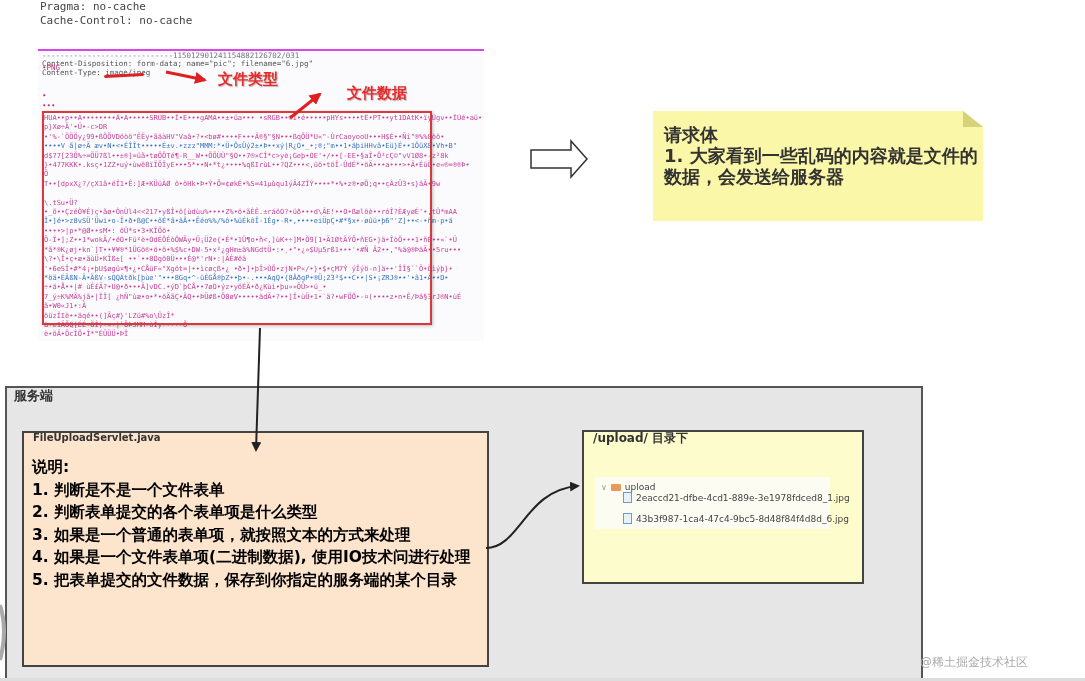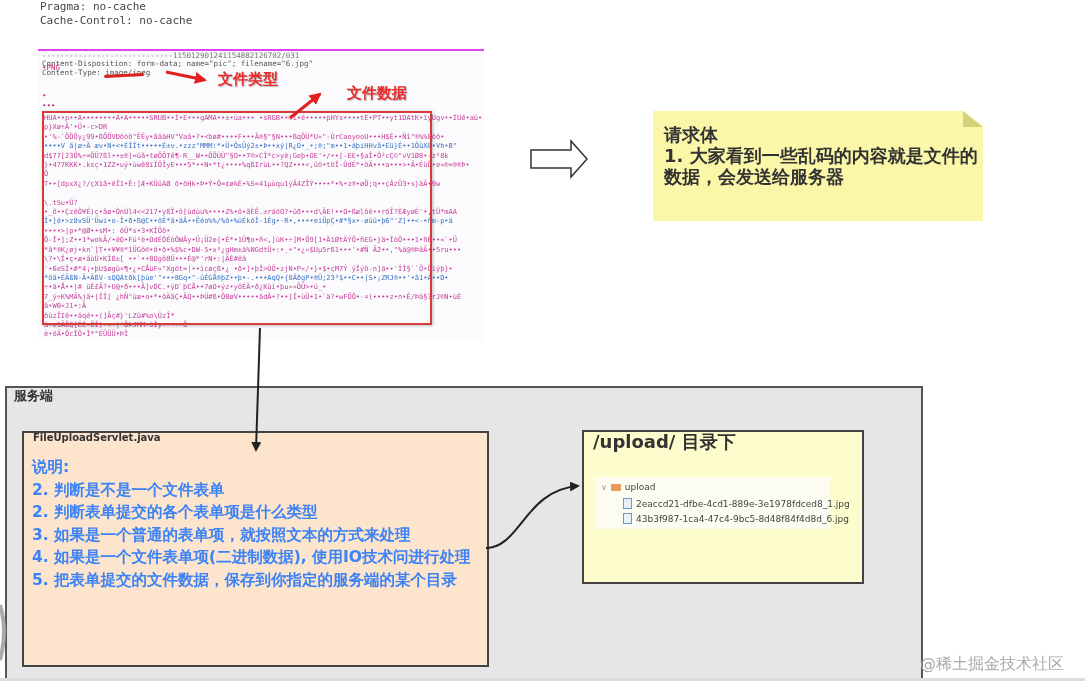--- a/index.html
+++ b/index.html
@@ -66,39 +66,39 @@
   }
   .servlet {
     position: absolute; left: 22px; top: 431px; width: 463px; height: 232px;
     background: #fde4cc; border: 2px solid #444;
   }
   .servlet-title {
     position: absolute; left: 33px; top: 432px; font-size: 10px; font-weight: bold; color: #333;
   }
   .servlet-body {
     position: absolute; left: 32px; top: 456px; width: 450px;
-    font-size: 15.5px; font-weight: bold; color: #3b82f6; line-height: 22.5px;
+    font-size: 15.5px; font-weight: bold; color: #000000; line-height: 22.5px;
   }
   .upload {
     position: absolute; left: 582px; top: 430px; width: 278px; height: 150px;
     background: #fdfccc; border: 2px solid #444;
   }
   .upload-title {
-    position: absolute; left: 593px; top: 430px; font-size: 18px; font-weight: bold; color: #333; text-align: right;
+    position: absolute; left: 593px; top: 430px; font-size: 12px; font-weight: bold; color: #333; text-align: right;
   }
   .tree {
     position: absolute; left: 595px; top: 477px; width: 235px; height: 52px;
     background: #fcfcf2; font-size: 9px; color: #444; font-family: "DejaVu Sans", sans-serif;
   }
   .tree-row { position: absolute; white-space: nowrap; display: flex; align-items: center; gap: 4px; }
   .folder { width: 10px; height: 7px; background: #e99a5a; border-radius: 1px; display: inline-block; }
   .fileic { width: 7px; height: 9px; border: 1px solid #6a9ac8; background: #e8f0f8; display: inline-block; }
   .chev { color: #999; font-size: 8px; }
   .watermark {
-    position: absolute; left: 920px; top: 654px; font-size: 16px; color: #aaa;
+    position: absolute; left: 920px; top: 654px; font-size: 12px; color: #aaa;
   }
   .bottom-strip { position: absolute; left: 0; top: 678px; width: 1085px; height: 3px; background: #ddd; }
   svg.overlay { position: absolute; left: 0; top: 0; }
 </style>
 </head>
 <body>
 
 <div class="headers">
   <div>Pragma: no-cache</div>
   <div>Cache-Control: no-cache</div>
@@ -152,36 +152,36 @@
   <div>1. 大家看到一些乱码的内容就是文件的数据，会发送给服务器</div>
 </div>
 
 <div class="server"></div>
 <div class="server-label">服务端</div>
 
 <div class="servlet"></div>
 <div class="servlet-title">FileUploadServlet.java</div>
 <div class="servlet-body">
   <div>说明:</div>
-  <div>2. 判断是不是一个文件表单</div>
+  <div>1. 判断是不是一个文件表单</div>
   <div>2. 判断表单提交的各个表单项是什么类型</div>
   <div>3. 如果是一个普通的表单项，就按照文本的方式来处理</div>
   <div>4. 如果是一个文件表单项(二进制数据), 使用IO技术问进行处理</div>
   <div>5. 把表单提交的文件数据，保存到你指定的服务端的某个目录</div>
 </div>
 
 <div class="upload"></div>
 <div class="upload-title">/upload/ 目录下</div>
 <div class="tree">
   <div class="tree-row" style="left:6px; top:5px;">
     <span class="chev">∨</span>
     <span class="folder"></span>
     <span>upload</span>
   </div>
-  <div class="tree-row" style="left:28px; top:21px;text-align:center;">
+  <div class="tree-row" style="left:28px; top:15px;text-align:center;">
     <span class="fileic"></span>
     <span>2eaccd21-dfbe-4cd1-889e-3e1978fdced8_1.jpg</span>
   </div>
   <div class="tree-row" style="left:28px; top:36px;text-align:right;">
     <span class="fileic"></span>
     <span>43b3f987-1ca4-47c4-9bc5-8d48f84f4d8d_6.jpg</span>
   </div>
 </div>
 
 <svg class="overlay" width="1085" height="681">

